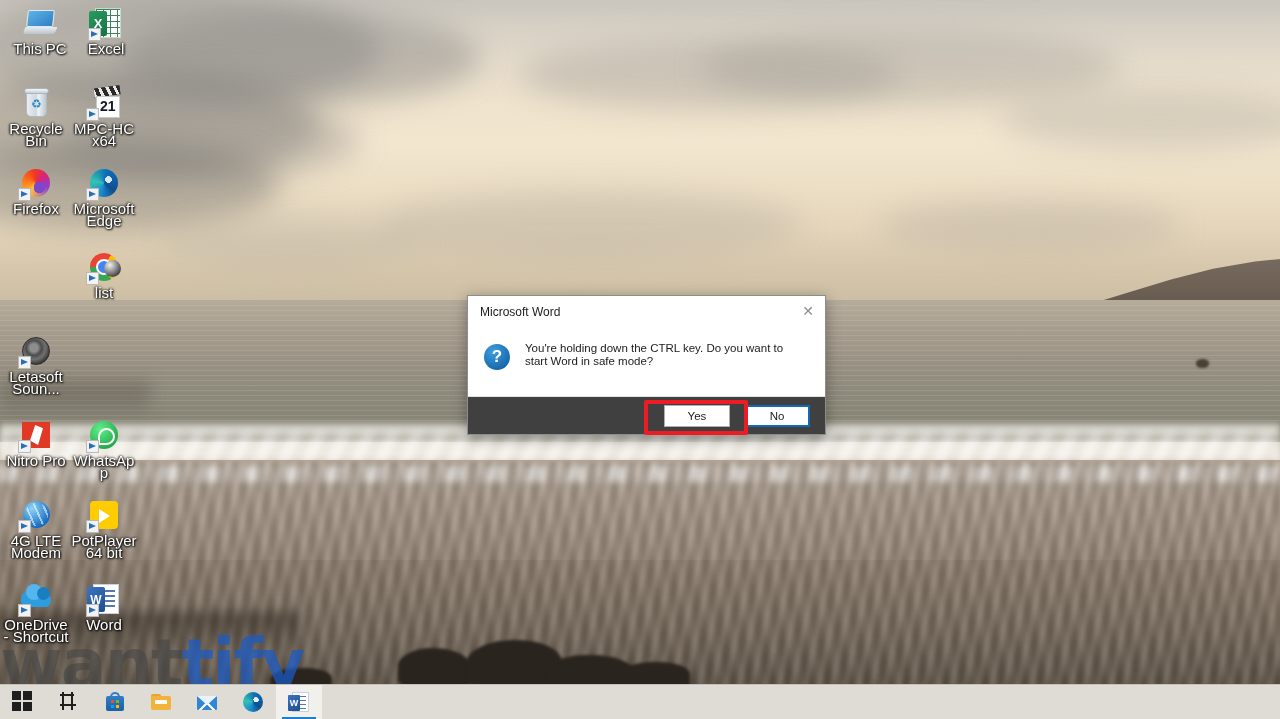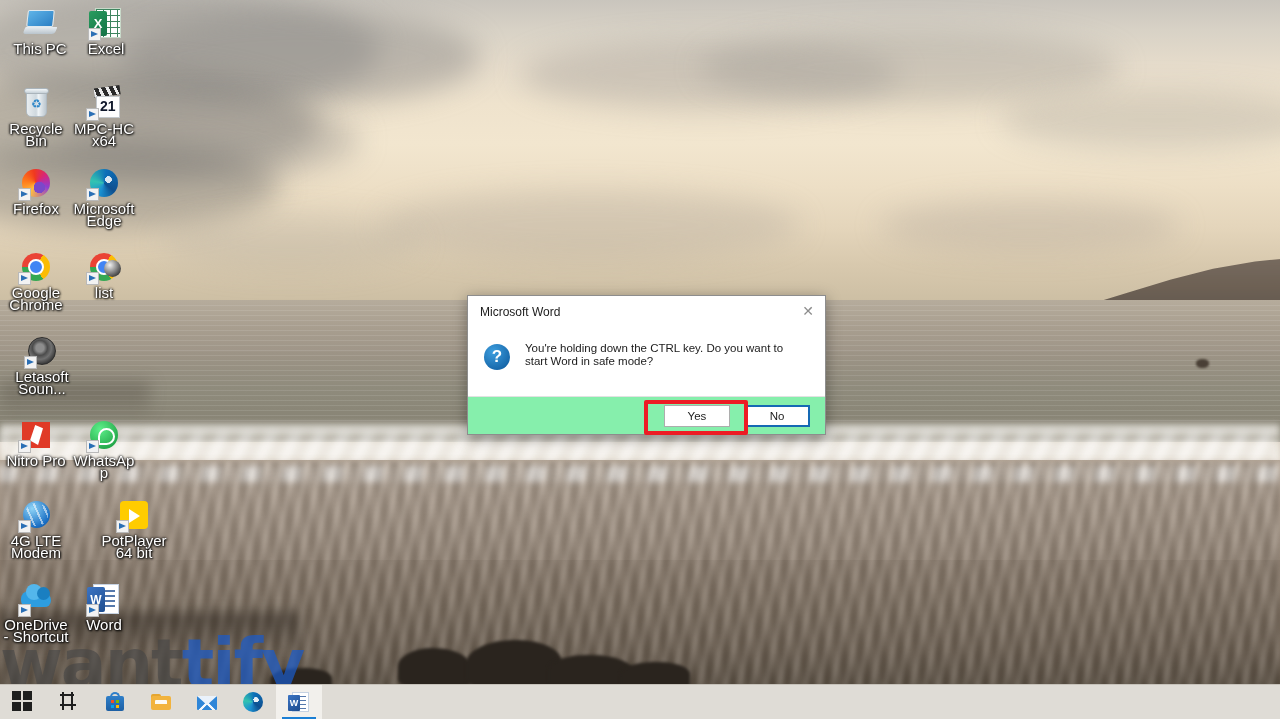--- a/index.html
+++ b/index.html
@@ -439,21 +439,21 @@
     margin-left: 15px;
     font-size: 11.5px;
     line-height: 12.5px;
     color: #1b1b1b;
     max-width: 280px;
   }
   #dlg-footer {
     position: absolute;
     left: 0; bottom: 0;
     width: 357px; height: 38px;
-    background: #86efac;
+    background: #404040;
     border-top: 1px solid #e2e2e2;
     display: flex;
     align-items: center;
     justify-content: flex-end;
     padding-right: 15px;
     gap: 14px;
   }
   .dlg-btn {
     width: 66px; height: 22px;
     font-size: 11.5px;
@@ -688,36 +688,29 @@
         </div>
         <div class="label">Firefox</div>
       </div>
       <div class="dicon" style="left: 70px; top: 166px;">
         <div class="glyph ic-edge">
           <div class="ring"></div>
           <span class="shortcut"></span>
         </div>
         <div class="label">Microsoft Edge</div>
       </div>
-      <div class="dicon" style="left: 2px; top: 250px;">
-        <div class="glyph ic-chrome">
-          <div class="ring"></div>
-          <span class="shortcut"></span>
-        </div>
-        <div class="label">Google Chrome</div>
-      </div>
       <div class="dicon" style="left: 70px; top: 250px;">
         <div class="glyph ic-chrome ic-list">
           <div class="ring"></div>
           <div class="ball"></div>
           <span class="shortcut"></span>
         </div>
         <div class="label">list</div>
       </div>
-      <div class="dicon" style="left: 8px; top: 334px;">
+      <div class="dicon" style="left: 2px; top: 334px;">
         <div class="glyph ic-leta">
           <div class="spk"></div>
           <span class="shortcut"></span>
         </div>
         <div class="label">Letasoft Soun...</div>
       </div>
       <div class="dicon" style="left: 2px; top: 418px;">
         <div class="glyph ic-nitro">
           <div class="sq"></div>
           <span class="shortcut"></span>
@@ -731,21 +724,21 @@
         </div>
         <div class="label">WhatsApp</div>
       </div>
       <div class="dicon" style="left: 2px; top: 498px;">
         <div class="glyph ic-4g">
           <div class="ball"></div>
           <span class="shortcut"></span>
         </div>
         <div class="label">4G LTE Modem</div>
       </div>
-      <div class="dicon" style="left: 70px; top: 498px; margin-left: 30px;">
+      <div class="dicon" style="left: 70px; top: 498px;">
         <div class="glyph ic-pot">
           <div class="sq"></div>
           <span class="shortcut"></span>
         </div>
         <div class="label">PotPlayer 64 bit</div>
       </div>
       <div class="dicon" style="left: 2px; top: 582px;">
         <div class="glyph ic-onedrive">
           <div class="cl"></div>
           <span class="shortcut"></span>

